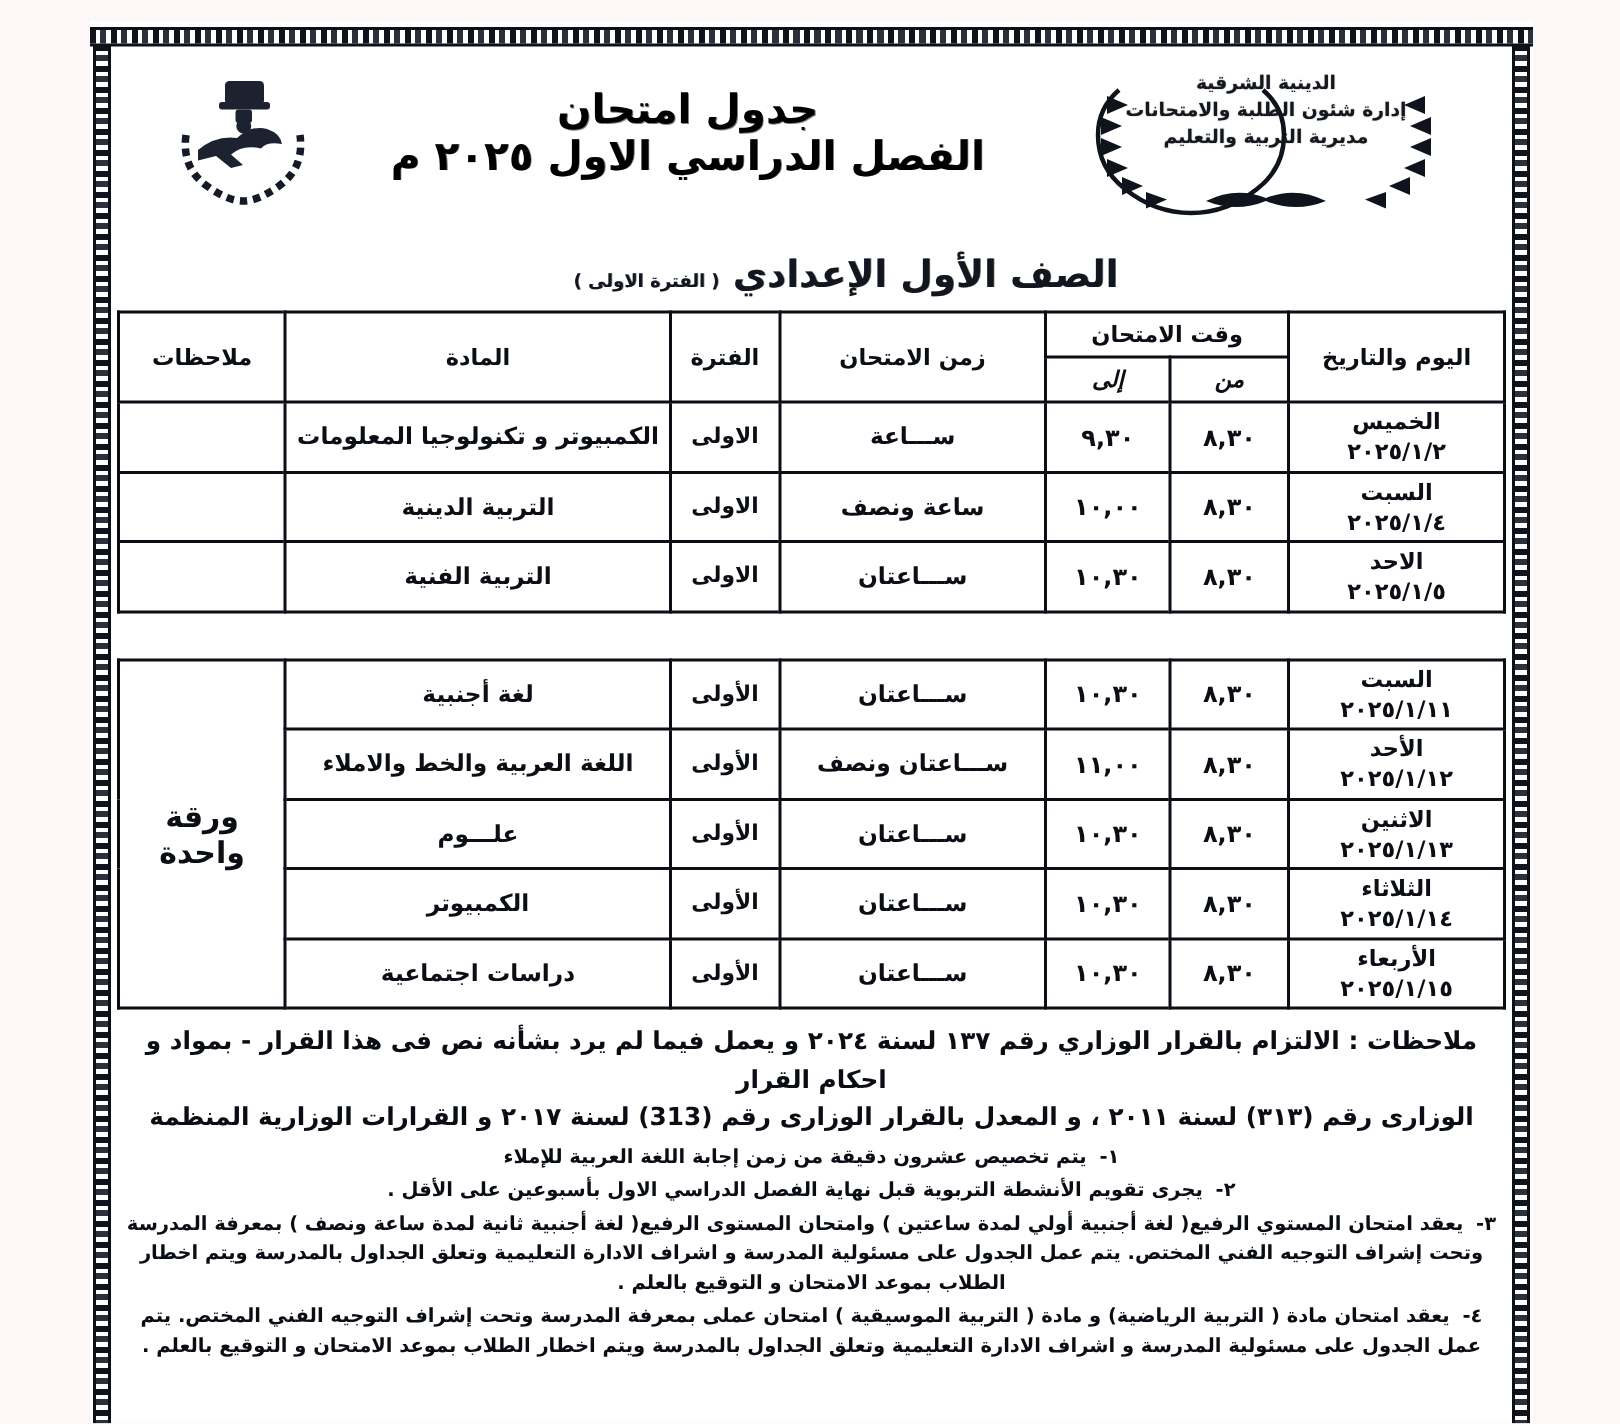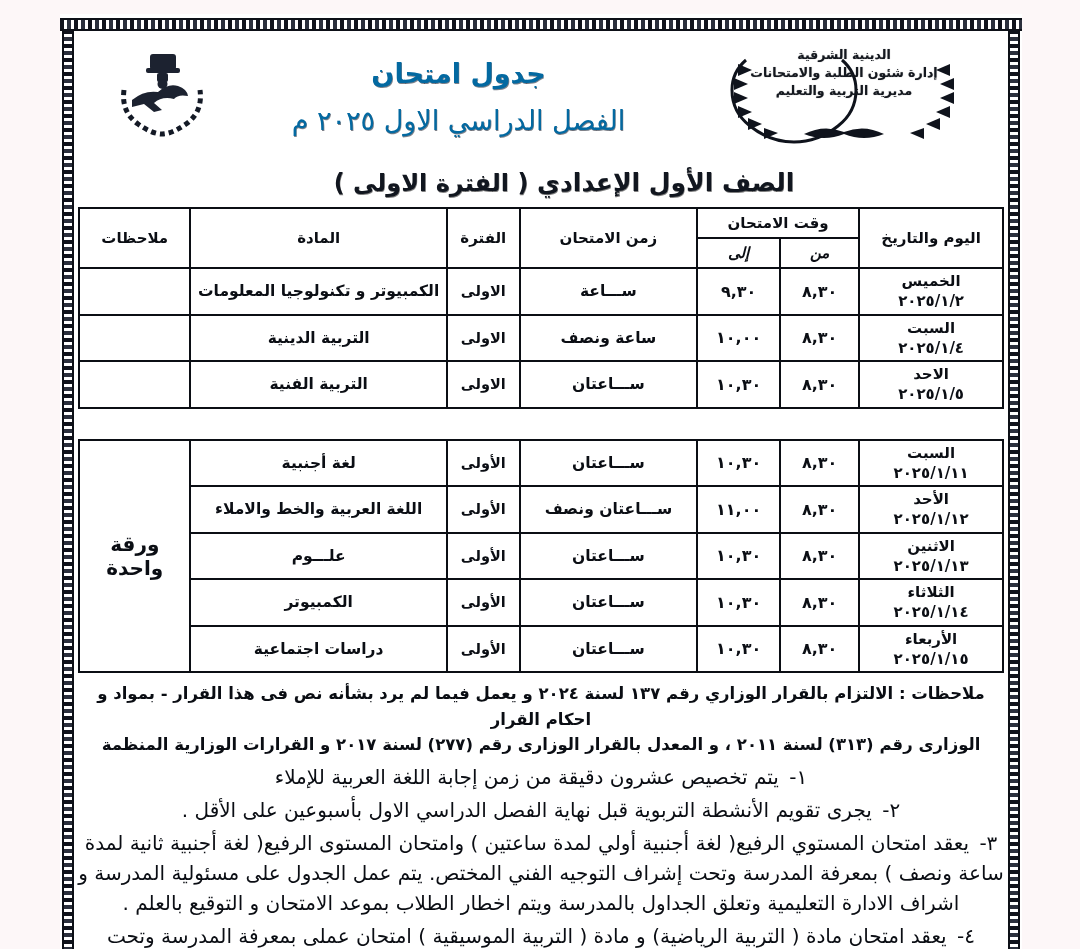--- a/index.html
+++ b/index.html
@@ -114,46 +114,46 @@
     left: 0; top: 0;
     z-index: 1;
   }
 
   .title-block {
     position: absolute;
     left: 155px;
     right: 320px;
     top: 22px;
     text-align: center;
-    color: #0369a1;
+    color: #000000;
   }
   .title-line1 {
     font-size: 27px;
     font-weight: bold;
     letter-spacing: 1px;
     text-shadow: 0.6px 0.6px 0 rgba(20,26,40,.55);
   }
   .title-line2 {
     font-size: 27px;
-    font-weight: normal;
-    margin-top: 16px;
+    font-weight: bold;
+    margin-top: 0;
     letter-spacing: 1px;
     text-shadow: 0.6px 0.6px 0 rgba(20,26,40,.55);
   }
 
   .subtitle {
     text-align: center;
     font-size: 25px;
     font-weight: bold;
     color: #11161f;
     margin: 12px 40px 10px 40px;
     text-shadow: 0.5px 0.5px 0 rgba(0,0,0,.5);
   }
   .subtitle .paren {
-    font-size: 24px;
+    font-size: 12px;
     margin-left: 46px;
   }
 
   
   table.sched {
     width: 100%;
     border-collapse: collapse;
     table-layout: fixed;
     background: #fff;
   }
@@ -208,22 +208,22 @@
     line-height: 1.55;
     margin: 0 4px;
   }
   .notes-head .l2 { display: block; }
   ol.note-list {
     list-style: none;
     margin: 4px 0 0 0;
     padding: 0;
   }
   ol.note-list li {
-    font-size: 20px;
-    font-weight: normal;
+    font-size: 13px;
+    font-weight: bold;
     line-height: 1.5;
     margin-bottom: 3px;
     text-align: center;
   }
   ol.note-list li .num { margin-left: 4px; }
   ol.note-list li.wide { text-align: center; }
 </style>
 </head>
 <body>
 
@@ -427,21 +427,21 @@
             <td class="c-dur">ســـاعتان</td>
             <td class="c-period">الأولى</td>
             <td class="c-subject">دراسات اجتماعية</td>
           </tr>
         </tbody>
       </table>
 
       <div class="notes">
         <div class="notes-head">
           <span>ملاحظات : الالتزام بالقرار الوزاري رقم ١٣٧ لسنة ٢٠٢٤ و يعمل فيما لم يرد بشأنه نص فى هذا القرار - بمواد و احكام القرار</span>
-          <span class="l2">الوزارى رقم (٣١٣) لسنة ٢٠١١ ، و المعدل بالقرار الوزارى رقم (٢٧٧) لسنة ٢٠١٧ و القرارات الوزارية المنظمة</span>
+          <span class="l2">الوزارى رقم (٣١٣) لسنة ٢٠١١ ، و المعدل بالقرار الوزارى رقم (313) لسنة ٢٠١٧ و القرارات الوزارية المنظمة</span>
         </div>
         <ol class="note-list">
           <li>
             <span class="num">١-</span>
             <span>يتم تخصيص عشرون دقيقة من زمن إجابة اللغة العربية للإملاء</span>
           </li>
           <li>
             <span class="num">٢-</span>
             <span>يجرى تقويم الأنشطة التربوية قبل نهاية الفصل الدراسي الاول بأسبوعين على الأقل .</span>
           </li>

